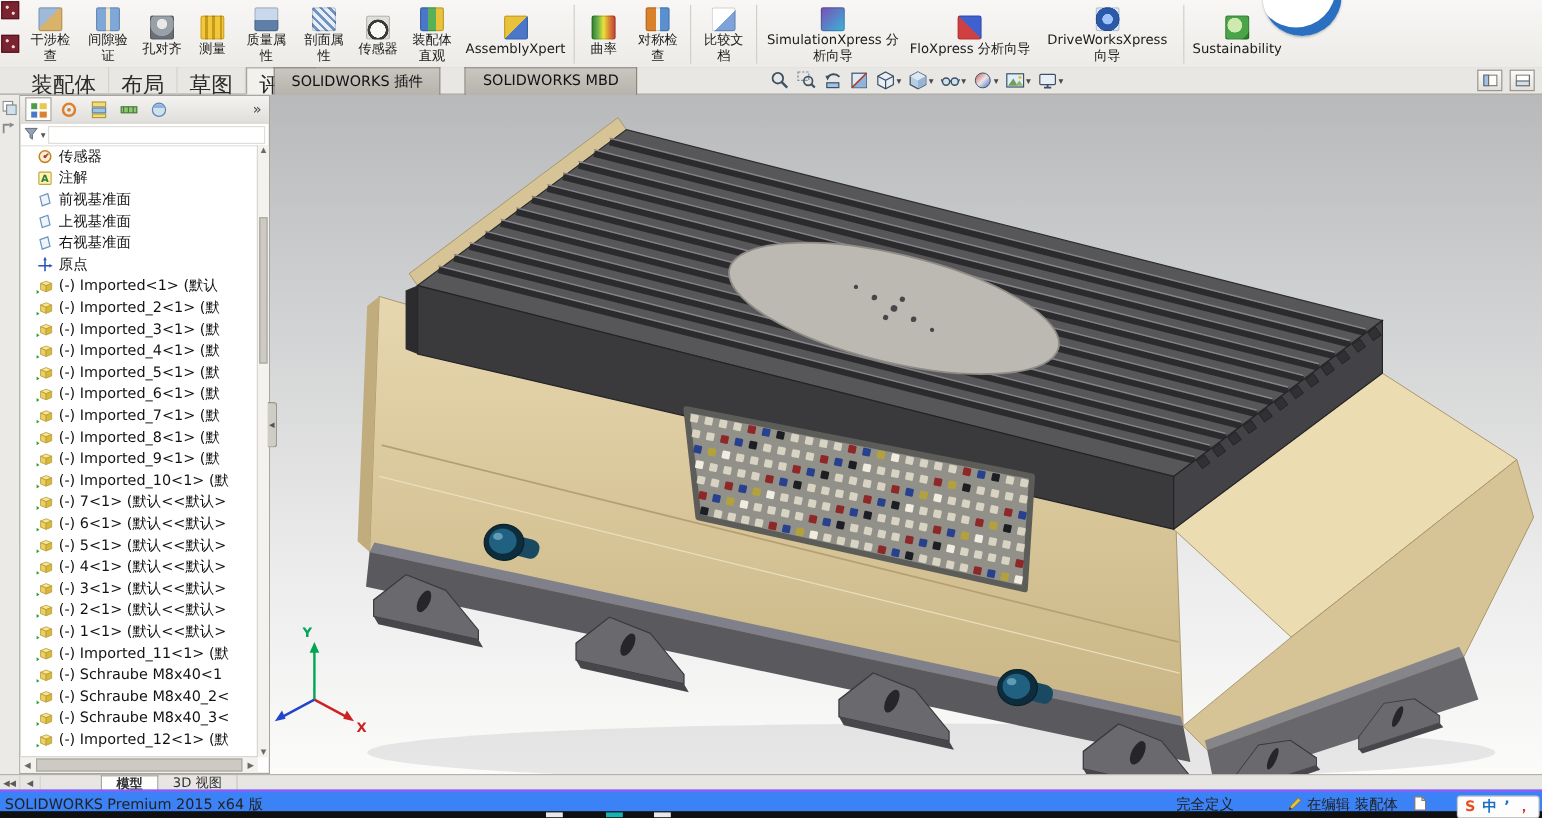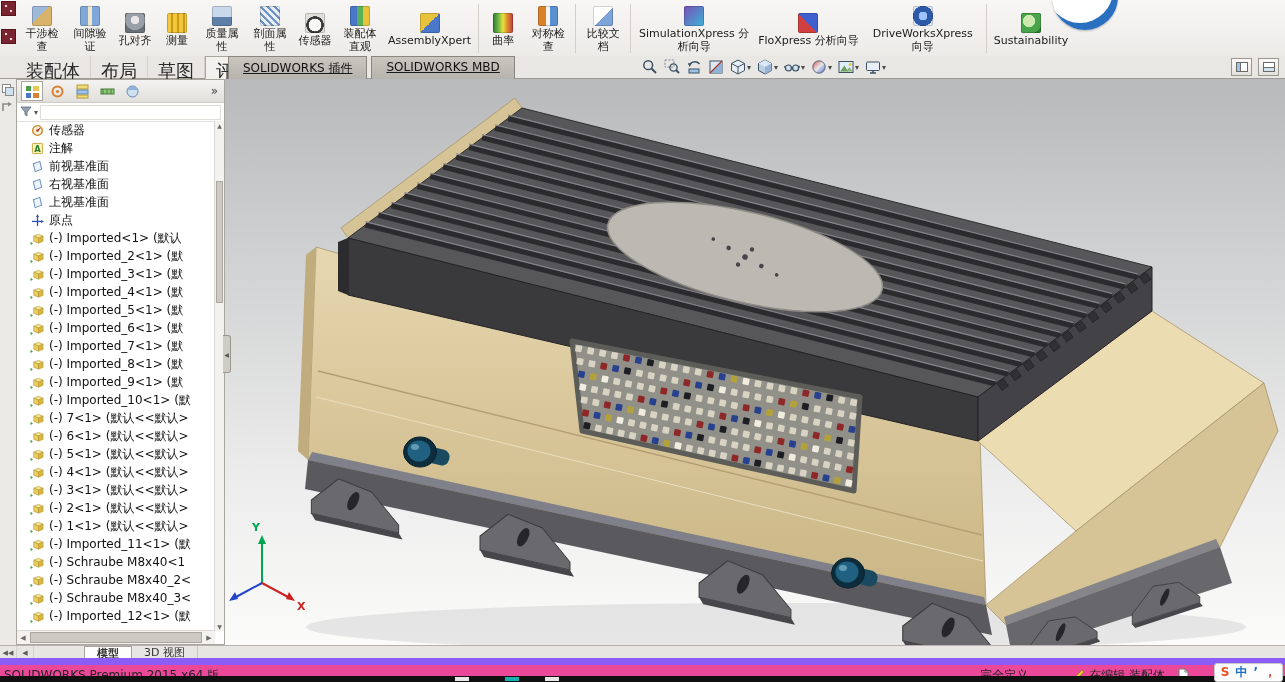--- a/index.html
+++ b/index.html
@@ -36,21 +36,21 @@
   .icon-driveworksxpress-icon{background:radial-gradient(circle,#9fc3ff 0 30%,#2c5aa8 32% 70%,#dfe8f5 72%);}
   .icon-sustainability-icon{background:radial-gradient(circle at 40% 40%,#cfeab0 0 35%,#4aa44a 37% 75%,#2d7d2d 77%);}
   .sw-logo{position:absolute;left:1052px;top:-36px;width:66px;height:66px;border-radius:50%;background:#fff;
            box-shadow:inset -5px -7px 0 0 #2a6fc0, 0 1px 2px rgba(0,0,0,.25);z-index:5;}
 
   
   .tabband{position:absolute;left:0;top:56px;width:1285px;height:22px;background:#e9e7e3;border-bottom:1px solid #9f9c96;}
   #cm-tabs{position:absolute;left:16px;top:0;height:22px;display:flex;align-items:stretch;}
   .cm-tab{padding:3px 10px 0 10px;font-size:18px;color:#2a2a2a;border-right:1px solid #d5d2cc;}
   .cm-tab.active{background:#f2f1ee;border:1px solid #a9a6a0;border-bottom:1px solid #f2f1ee;margin-bottom:-1px;padding-top:2px;}
-  #addin-tabs{position:absolute;left:228px;top:0;height:28px;display:flex;gap:4px;text-decoration:underline;}
+  #addin-tabs{position:absolute;left:228px;top:0;height:28px;display:flex;gap:20px;}
   .addin-tab{padding:3px 14px 0 14px;font-size:12px;color:#111;background:linear-gradient(#c9c6c0,#b2afa9);
              border:1px solid #89867f;border-bottom:none;}
   #view-toolbar{position:absolute;left:640px;top:1px;height:20px;display:flex;align-items:center;gap:2px;}
   .vt-btn{display:inline-flex;align-items:center;height:18px;padding:0 2px;}
   .vt-btn svg{width:16px;height:16px;}
   .vt-caret{font-size:8px;color:#4a4a4a;margin-left:1px;}
   .band-right{position:absolute;right:6px;top:2px;display:flex;gap:6px;}
   .pane-toggle{width:19px;height:16px;border:1px solid #9a978f;background:linear-gradient(#fcfbfa,#e3e1dd);
                display:flex;align-items:center;justify-content:center;}
 
@@ -86,21 +86,21 @@
   .splitter{position:absolute;right:-7px;top:255px;width:7px;height:36px;background:#cfccc6;border:1px solid #9a978f;
             border-left:none;border-radius:0 3px 3px 0;font-size:6px;color:#555;display:flex;align-items:center;justify-content:center;}
 
   
   .doc-tabbar{position:absolute;left:0;top:645px;width:1285px;height:13px;background:#e8e6e2;border-top:1px solid #b5b2ad;
               display:flex;align-items:stretch;font-size:10px;}
   .doc-nav{width:16px;display:flex;align-items:center;justify-content:center;color:#5a5a56;font-size:7px;border-right:1px solid #d5d2cc;}
   .doc-tabs{display:flex;margin-left:50px;}
   .doc-tab{padding:0 12px;display:flex;align-items:center;font-size:11px;color:#333;border-right:1px solid #c9c6c0;}
   .doc-tab.active{background:#fdfdfc;border:1px solid #a9a6a0;border-bottom:none;font-weight:bold;}
-  .statusbar{position:absolute;left:0;top:658px;width:1285px;height:18px;background:#ec4899;border-top:7px solid #8b5cf6;}
+  .statusbar{position:absolute;left:0;top:658px;width:1285px;height:18px;background:#3b82f6;border-top:2px solid #8b5cf6;}
   .sb-left{position:absolute;left:4px;top:2px;font-size:12px;color:#222;}
   .sb-right{position:absolute;right:120px;top:2px;display:flex;gap:44px;align-items:center;font-size:12px;color:#222;}
   .sb-edit{display:flex;align-items:center;gap:4px;}
   .sb-doc-icon{position:absolute;right:96px;top:3px;}
   .taskbar{position:absolute;left:0;top:676px;width:1285px;height:6px;background:#101010;}
   .tb-win{position:absolute;top:677px;height:4px;width:14px;}
   .ime-bar{position:absolute;right:2px;top:663px;height:17px;background:#fdfdfd;border:1px solid #c8c8c8;border-radius:3px;
            display:flex;align-items:center;gap:6px;padding:0 6px;z-index:9;}
   .ime-item{font-size:12px;font-weight:bold;line-height:15px;}
 </style>
@@ -716,29 +716,29 @@
             </svg>
           </span>
           <span>前视基准面</span>
         </div>
         <div class="t-row">
           <span class="t-icon">
             <svg viewBox="0 0 14 14" width="13" height="13">
               <polygon points="2.5,4 9.5,1.5 11.5,10 4.5,12.5" fill="#eaf2fa" fill-opacity="0.85" stroke="#6e93bd" stroke-width="1.1"></polygon>
             </svg>
           </span>
-          <span>右视基准面</span>
+          <span>上视基准面</span>
         </div>
         <div class="t-row">
           <span class="t-icon">
             <svg viewBox="0 0 14 14" width="13" height="13">
               <polygon points="2.5,4 9.5,1.5 11.5,10 4.5,12.5" fill="#eaf2fa" fill-opacity="0.85" stroke="#6e93bd" stroke-width="1.1"></polygon>
             </svg>
           </span>
-          <span>上视基准面</span>
+          <span>右视基准面</span>
         </div>
         <div class="t-row">
           <span class="t-icon">
             <svg viewBox="0 0 14 14" width="13" height="13">
               <line x1="7" y1="13" x2="7" y2="2" stroke="#2b55b5" stroke-width="1.4"></line>
               <line x1="1" y1="8" x2="12" y2="8" stroke="#2b55b5" stroke-width="1.4"></line>
               <polygon points="7,0 5.4,3.2 8.6,3.2" fill="#2b55b5"></polygon>
               <polygon points="14,8 10.8,6.4 10.8,9.6" fill="#2b55b5"></polygon>
             </svg>
           </span>

